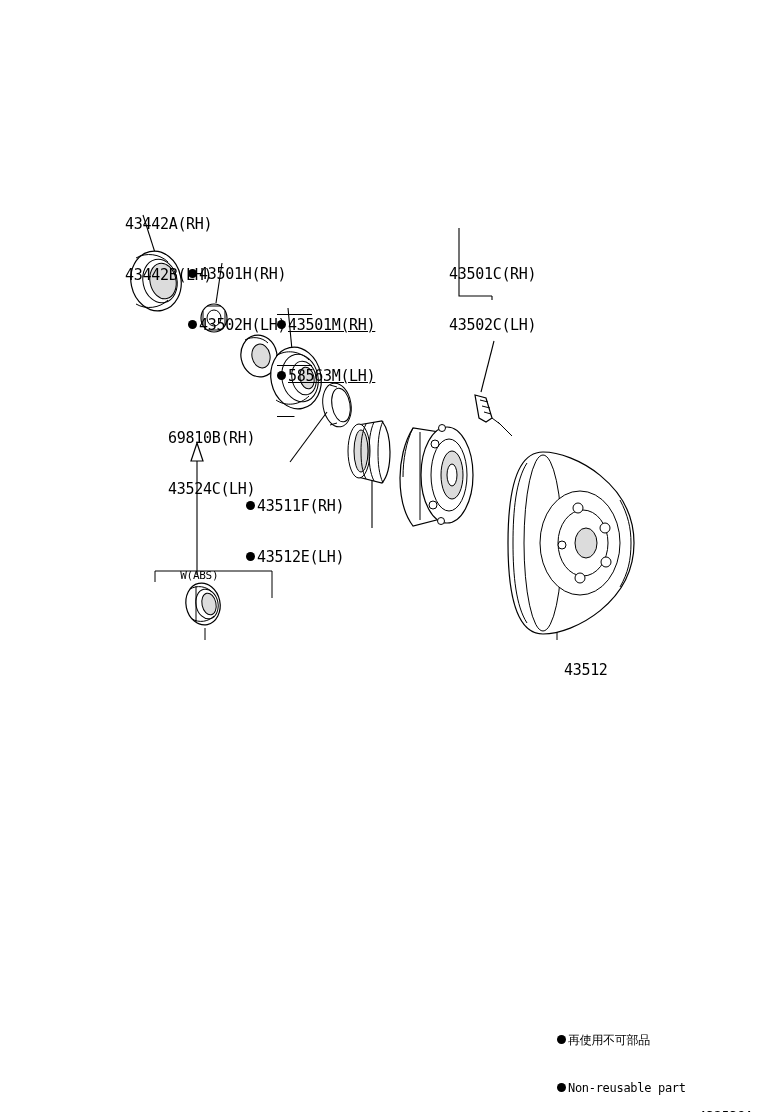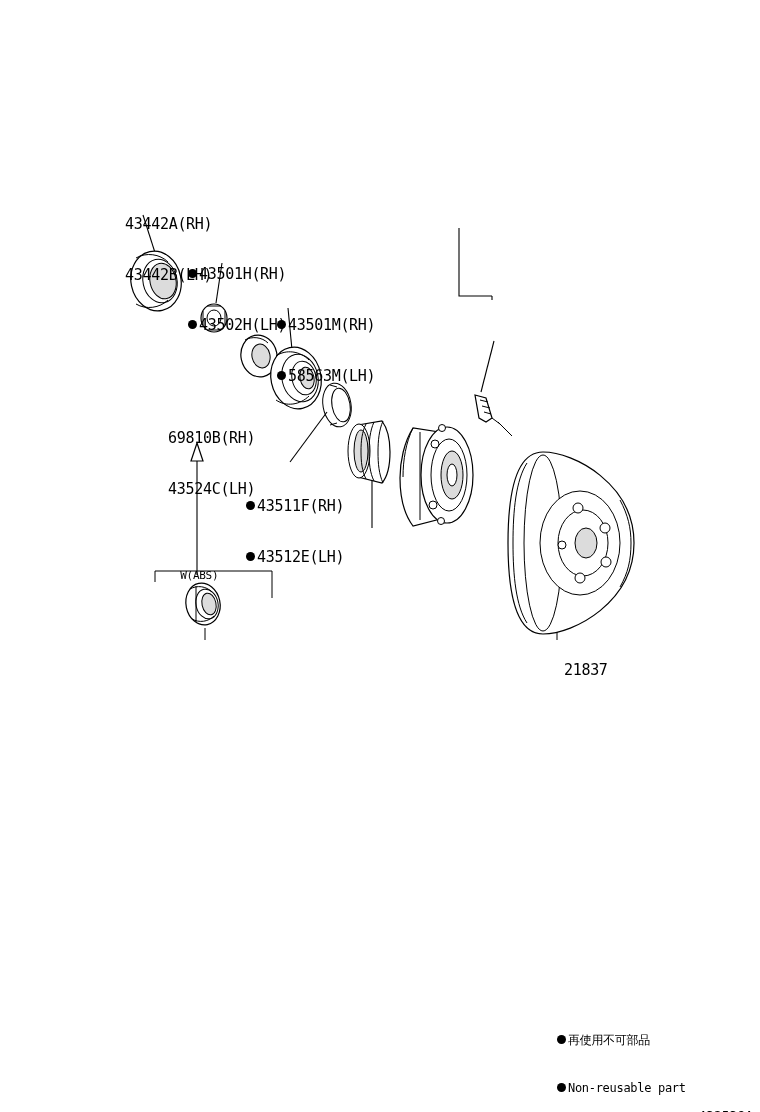--- a/index.html
+++ b/index.html
@@ -219,45 +219,49 @@
   <div class="label" style="left:125px; top:182px;">
     <div><span>43442A(RH)</span></div>
     <div><span>43442B(LH)</span></div>
   </div>
 
   <div class="label" style="left:188px; top:232px;">
     <div><span class="bullet"></span><span>43501H(RH)</span></div>
     <div><span class="bullet"></span><span>43502H(LH)</span></div>
   </div>
 
-  <div class="label" style="left:277px; top:283px;">
+  <div class="label" style="left:277px; top:283px;text-decoration:underline;">
     <div><span class="bullet"></span><span>43501M(RH)</span></div>
     <div><span class="bullet"></span><span>58563M(LH)</span></div>
   </div>
 
+  <div class="label" style="left:449px; top:232px;">
+    <div><span>43501C(RH)</span></div>
+    <div><span>43502C(LH)</span></div>
+  </div>
 
 
   <div class="label" style="left:168px; top:396px;">
     <div><span>69810B(RH)</span></div>
     <div><span>43524C(LH)</span></div>
   </div>
 
   <div class="label" style="left:246px; top:464px;">
     <div><span class="bullet"></span><span>43511F(RH)</span></div>
     <div><span class="bullet"></span><span>43512E(LH)</span></div>
   </div>
 
 
   <div class="label small" style="left:155px; top:556px;text-align:center;">
     <span>W(ABS)</span>
   </div>
 
 
   <div class="label" style="left:529px; top:645px;">
-    <span>21837</span>
+    <span>43512</span>
   </div>
 
   <div class="label legend" style="left:557px; top:1000px;">
     <div><span class="bullet"></span><span>再使用不可部品</span></div>
     <div><span class="bullet"></span><span>Non-reusable part</span></div>
   </div>
 
   <div class="label code" style="left:667px; top:1090px;">
     <span>432539A</span>
   </div>

